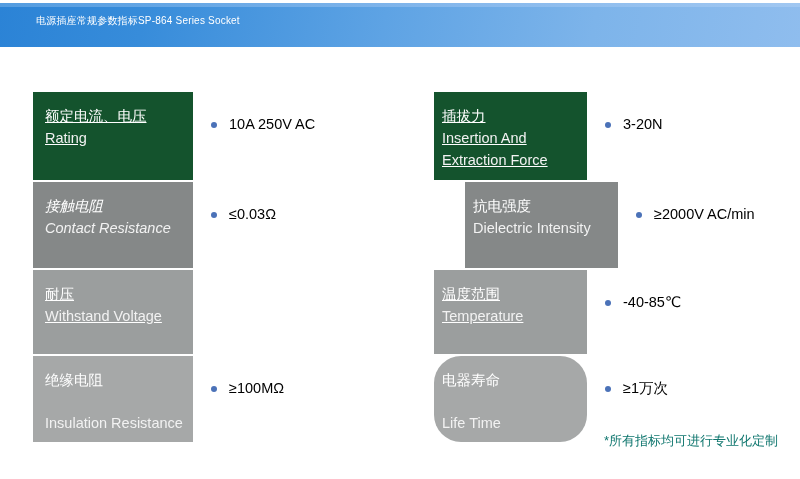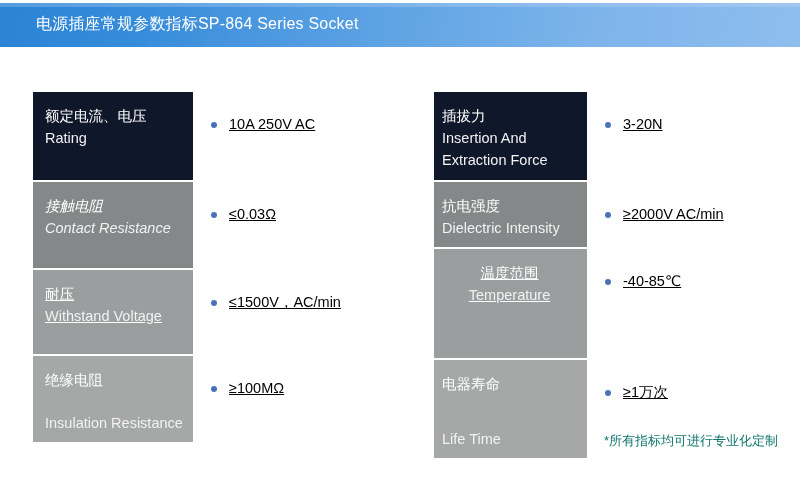--- a/index.html
+++ b/index.html
@@ -31,21 +31,21 @@
     left: 0; top: 0;
     width: 100%;
     height: 4px;
     background: linear-gradient(100deg, #5ba1e2 0%, #8dbcee 60%, #a3c9f2 100%);
     opacity: .85;
   }
   #header-title {
     position: absolute;
     left: 36px;
     top: 11px;
-    font-size: 16px;
+    font-size: 10px;
     letter-spacing: .2px;
     color: #ffffff;
     white-space: nowrap;
   }
 
   
   .spec-col {
     position: absolute;
     top: 92px;
   }
@@ -74,32 +74,31 @@
     line-height: 22px;
     white-space: nowrap;
   }
   .label-en {
     font-size: 14.5px;
     line-height: 22px;
     color: #f2f2f2;
     white-space: nowrap;
   }
   
-  .spec-row:nth-child(1) .label-cell { background: #0f172a; }
+  .spec-row:nth-child(1) .label-cell { background: #14532d; text-decoration: underline; }
   .spec-row:nth-child(2) .label-cell { background: #858888; }
   .spec-row:nth-child(3) .label-cell { background: #9b9e9e; text-decoration: underline; }
   .spec-row:nth-child(4) .label-cell { background: #a6a8a8; border-bottom: none; justify-content: space-between; }
 
   .value-cell {
     flex: 1 1 auto;
     display: flex;
     align-items: flex-start;
     padding-top: 22px;
     padding-left: 18px;
-    text-decoration: underline;
   }
   .bullet-dot {
     flex: 0 0 auto;
     width: 6px;
     height: 6px;
     border-radius: 50%;
     background: #4b72b8;
     margin-top: 8px;
     margin-right: 12px;
   }
@@ -110,23 +109,23 @@
     white-space: nowrap;
   }
 
   
   #column-left  .spec-row:nth-child(1) .label-cell { height: 90px; }
   #column-left  .spec-row:nth-child(2) .label-cell { height: 88px; font-style: italic; }
   #column-left  .spec-row:nth-child(3) .label-cell { height: 86px; }
   #column-left  .spec-row:nth-child(4) .label-cell { height: 86px; }
 
   #column-right .spec-row:nth-child(1) .label-cell { height: 90px; }
-  #column-right .spec-row:nth-child(2) .label-cell { height: 67px; }
-  #column-right .spec-row:nth-child(3) .label-cell { height: 111px; text-align: center; }
-  #column-right .spec-row:nth-child(4) .label-cell { height: 98px; }
+  #column-right .spec-row:nth-child(2) .label-cell { height: 88px; margin-left: 31px; }
+  #column-right .spec-row:nth-child(3) .label-cell { height: 86px; }
+  #column-right .spec-row:nth-child(4) .label-cell { height: 86px; border-radius: 27px; }
 
   #column-right .label-cell { width: 153px; flex: 0 0 153px; padding-left: 8px; }
   #column-right .value-cell { }
 
   
   #footer-note {
     position: absolute;
     right: 22px;
     top: 432px;
     font-size: 13px;
@@ -163,24 +162,20 @@
       <span class="bullet-dot"></span>
       <span class="value-text">≤0.03Ω</span>
     </div>
   </div>
 
   <div class="spec-row">
     <div class="label-cell">
       <div class="label-cn">耐压</div>
       <div class="label-en">Withstand Voltage</div>
     </div>
-    <div class="value-cell">
-      <span class="bullet-dot"></span>
-      <span class="value-text">≤1500V，AC/min</span>
-    </div>
   </div>
 
   <div class="spec-row">
     <div class="label-cell">
       <div class="label-cn">绝缘电阻</div>
       <div class="label-en">Insulation Resistance</div>
     </div>
     <div class="value-cell">
       <span class="bullet-dot"></span>
       <span class="value-text">≥100MΩ</span>

